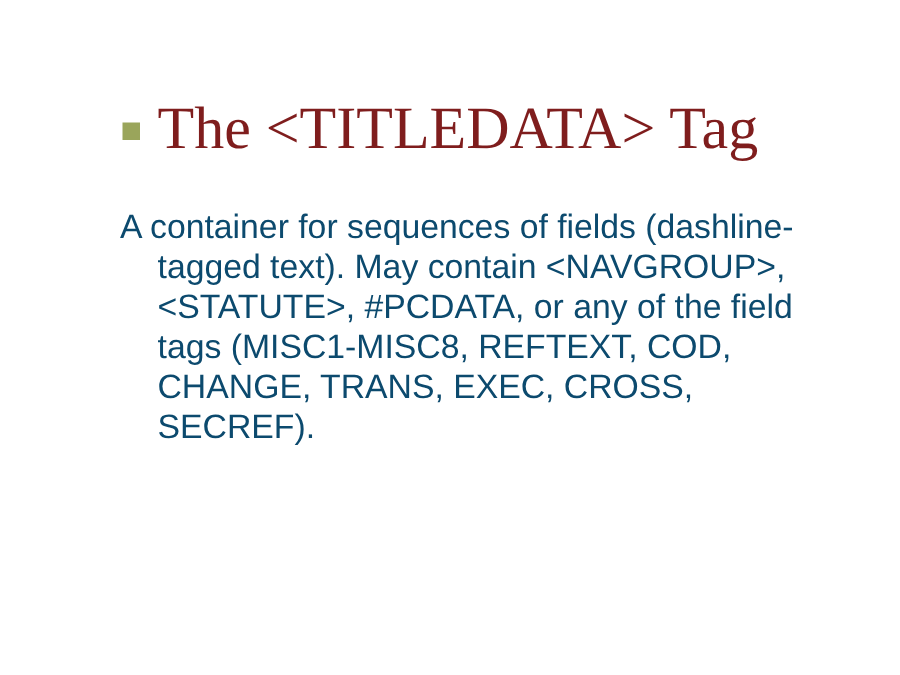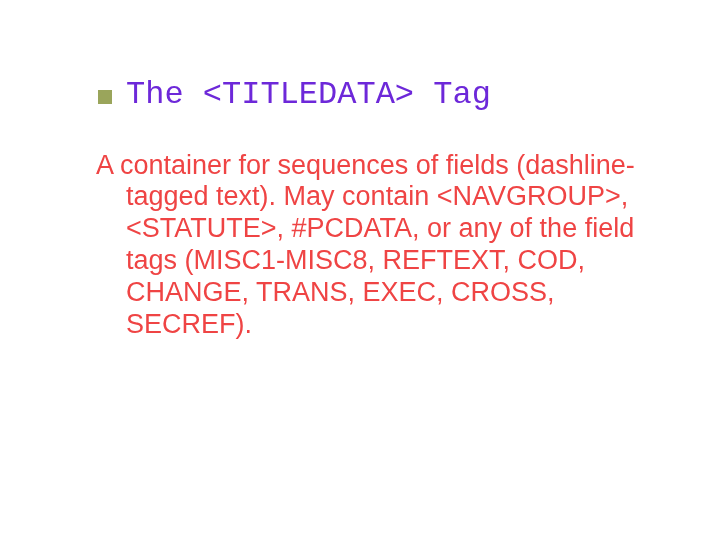--- a/index.html
+++ b/index.html
@@ -27,33 +27,33 @@
     width: 14px;
     height: 14px;
     background: #9aa55b;
     margin-right: 14px;
     align-self: center;
     flex: 0 0 auto;
     position: relative;
     top: 2px;
   }
   .title-text {
-    font-family: Liberation Mono, monospace;
-    font-size: 32px;
+    font-family: Liberation Serif, serif;
+    font-size: 48px;
     font-weight: 400;
     letter-spacing: 0px;
-    color: #6d28d9;
+    color: #7f1d1d;
     line-height: 1.05;
   }
   .body {
     margin-top: 38px;
     margin-left: -2px;
     font-size: 27px;
     line-height: 1.18;
-    color: #ef4444;
+    color: #0c4a6e;
   }
   .body .para {
     display: inline;
   }
   .hanging {
     text-indent: -30px;
     padding-left: 30px;
   }
 </style>
 </head>

